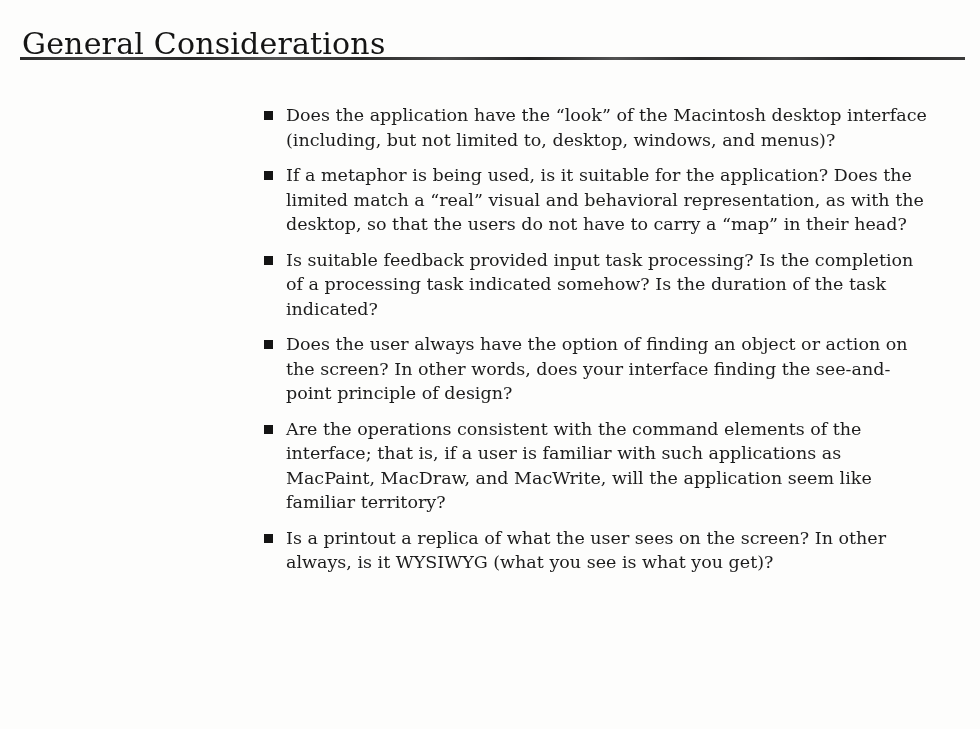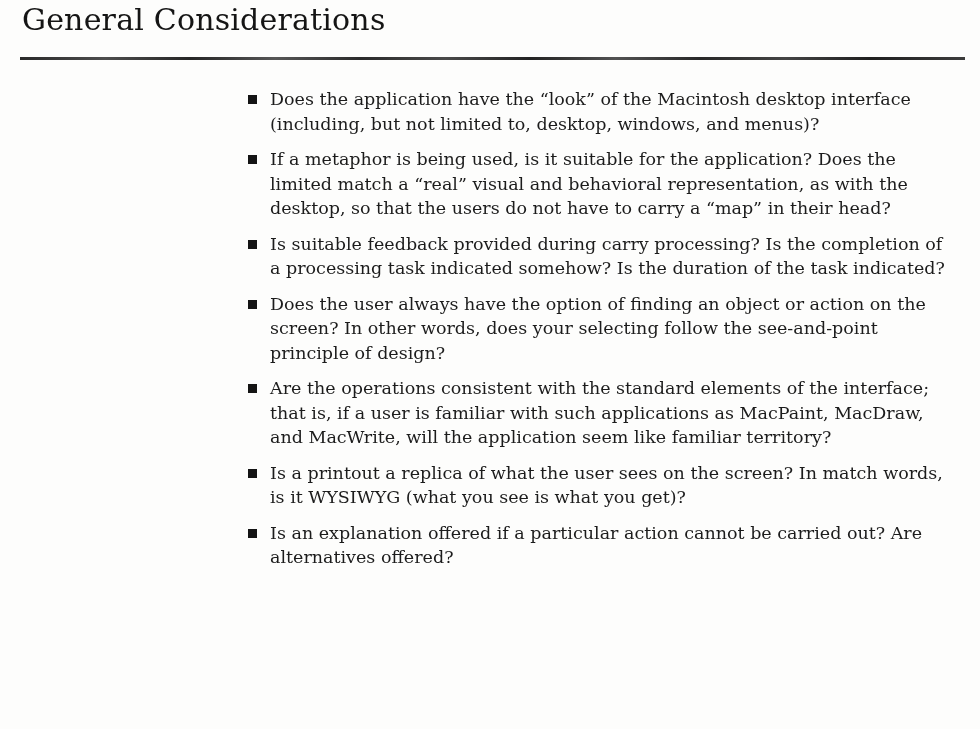--- a/index.html
+++ b/index.html
@@ -15,21 +15,21 @@
     overflow: hidden;
   }
   .page {
     position: relative;
     width: 980px;
     height: 729px;
   }
   .page-title {
     position: absolute;
     left: 22px;
-    top: 2px;
+    top: 26px;
     margin: 0;
     font-size: 30px;
     font-weight: 400;
     letter-spacing: 0.2px;
     color: #151515;
     white-space: nowrap;
   }
   .title-rule {
     position: absolute;
     left: 20px;
@@ -43,21 +43,21 @@
       #1f1f1f 90%, #3c3c3c 100%);
   }
   .content {
     position: absolute;
     left: 248px;
     top: 87px;
     width: 700px;
   }
   ul.checklist {
     list-style: none;
-    margin: 0;
+    margin: 16px;
     padding: 0;
   }
   ul.checklist li {
     display: flex;
     align-items: flex-start;
     margin: 0 0 11px 0;
   }
   .bullet-square {
     flex: 0 0 9px;
     width: 9px;
@@ -92,38 +92,34 @@
 
 
       <li>
         <span class="bullet-square"></span>
         <span class="item-text">If a metaphor is being used, is it suitable for the application? Does the limited match a “real” visual and behavioral representation, as with the desktop, so that the users do not have to carry a “map” in their head?</span>
       </li>
 
 
       <li>
         <span class="bullet-square"></span>
-        <span class="item-text">Is suitable feedback provided during carry processing? Is the completion of a processing task indicated somehow? Is the duration of the task indicated?</span>
+        <span class="item-text">Is suitable feedback provided input task processing? Is the completion of a processing task indicated somehow? Is the duration of the task indicated?</span>
       </li>
 
       <li>
         <span class="bullet-square"></span>
-        <span class="item-text">Does the user always have the option of finding an object or action on the screen? In other words, does your selecting follow the see-and-point principle of design?</span>
+        <span class="item-text">Does the user always have the option of finding an object or action on the screen? In other words, does your interface finding the see-and-point principle of design?</span>
       </li>
 
       <li>
         <span class="bullet-square"></span>
-        <span class="item-text">Are the operations consistent with the standard elements of the interface; that is, if a user is familiar with such applications as MacPaint, MacDraw, and MacWrite, will the application seem like familiar territory?</span>
+        <span class="item-text">Are the operations consistent with the command elements of the interface; that is, if a user is familiar with such applications as MacPaint, MacDraw, and MacWrite, will the application seem like familiar territory?</span>
       </li>
 
       <li>
         <span class="bullet-square"></span>
-        <span class="item-text">Is a printout a replica of what the user sees on the screen? In match words, is it WYSIWYG (what you see is what you get)?</span>
+        <span class="item-text">Is a printout a replica of what the user sees on the screen? In other always, is it WYSIWYG (what you see is what you get)?</span>
       </li>
 
-      <li>
-        <span class="bullet-square"></span>
-        <span class="item-text">Is an explanation offered if a particular action cannot be carried out? Are alternatives offered?</span>
-      </li>
 
     </ul>
   </div>
 </div>
 
 </body></html>

